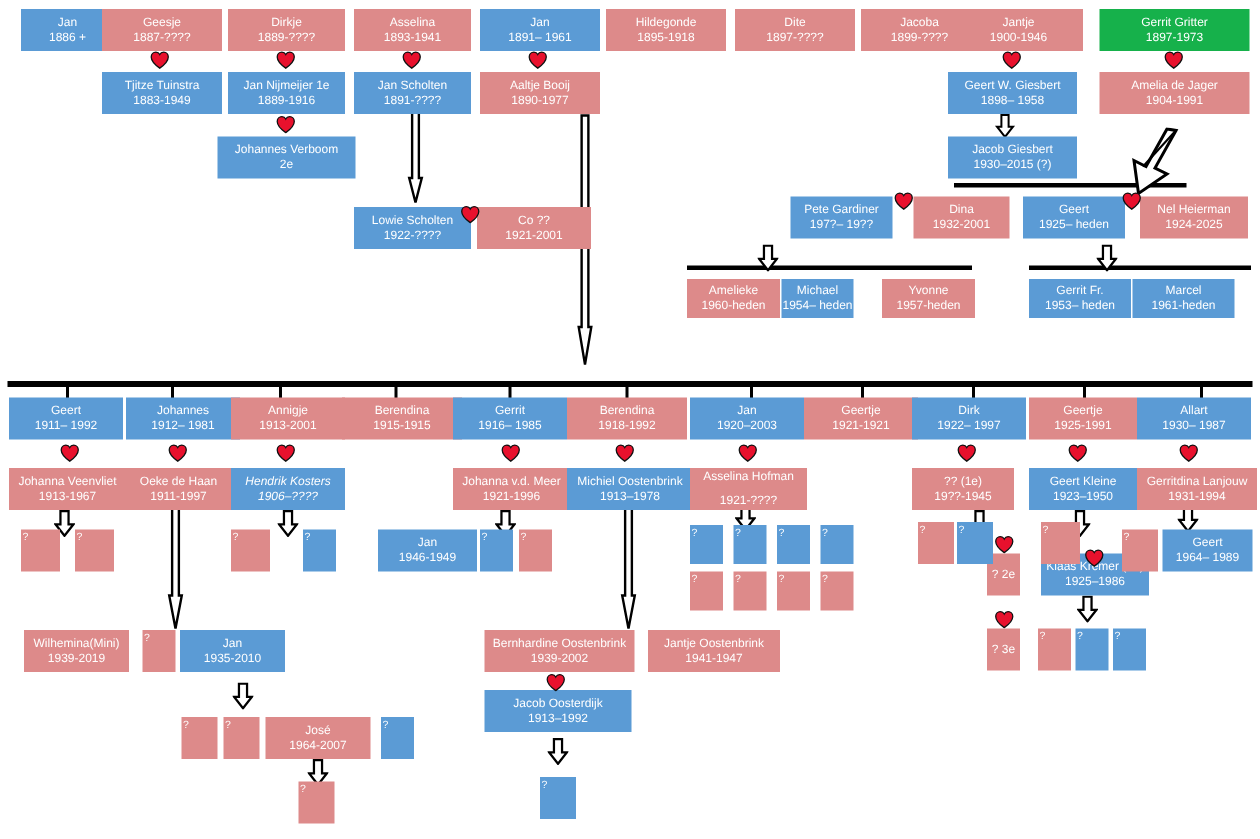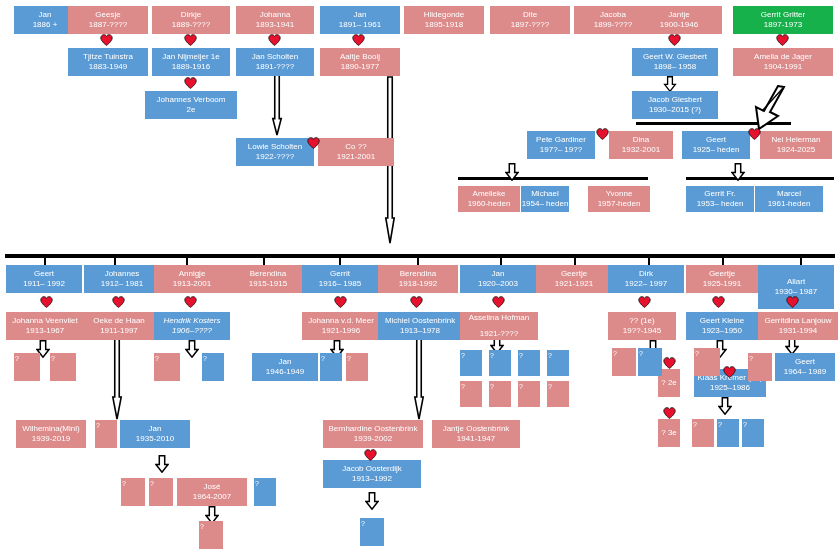--- a/index.html
+++ b/index.html
@@ -173,21 +173,21 @@
       </div>
       <div class="box pink" style="left: 68px; top: 6px; width: 80px; height: 28px;">
         <span class="nm">Geesje</span>
         <span class="dt">1887-????</span>
       </div>
       <div class="box pink" style="left: 152px; top: 6px; width: 78px; height: 28px;">
         <span class="nm">Dirkje</span>
         <span class="dt">1889-????</span>
       </div>
       <div class="box pink" style="left: 236px; top: 6px; width: 78px; height: 28px;">
-        <span class="nm">Johanna</span>
+        <span class="nm">Asselina</span>
         <span class="dt">1893-1941</span>
       </div>
       <div class="box blue" style="left: 320px; top: 6px; width: 80px; height: 28px;">
         <span class="nm">Jan</span>
         <span class="dt">1891– 1961</span>
       </div>
       <div class="box pink" style="left: 404px; top: 6px; width: 80px; height: 28px;">
         <span class="nm">Hildegonde</span>
         <span class="dt">1895-1918</span>
       </div>
@@ -316,21 +316,21 @@
         <span class="dt">1921-1921</span>
       </div>
       <div class="box blue" style="left: 608px; top: 265px; width: 76px; height: 28px;">
         <span class="nm">Dirk</span>
         <span class="dt">1922– 1997</span>
       </div>
       <div class="box pink" style="left: 686px; top: 265px; width: 72px; height: 28px;">
         <span class="nm">Geertje</span>
         <span class="dt">1925-1991</span>
       </div>
-      <div class="box blue" style="left: 758px; top: 265px; width: 76px; height: 44px;">
+      <div class="box blue" style="left: 758px; top: 265px; width: 76px; height: 28px;">
         <span class="nm">Allart</span>
         <span class="dt">1930– 1987</span>
       </div>
       <div class="box pink" style="left: 6px; top: 312px; width: 78px; height: 28px; text-align: center;">
         <span class="nm">Johanna Veenvliet</span>
         <span class="dt">1913-1967</span>
       </div>
       <div class="box pink" style="left: 82px; top: 312px; width: 74px; height: 28px;">
         <span class="nm">Oeke de Haan</span>
         <span class="dt">1911-1997</span>

